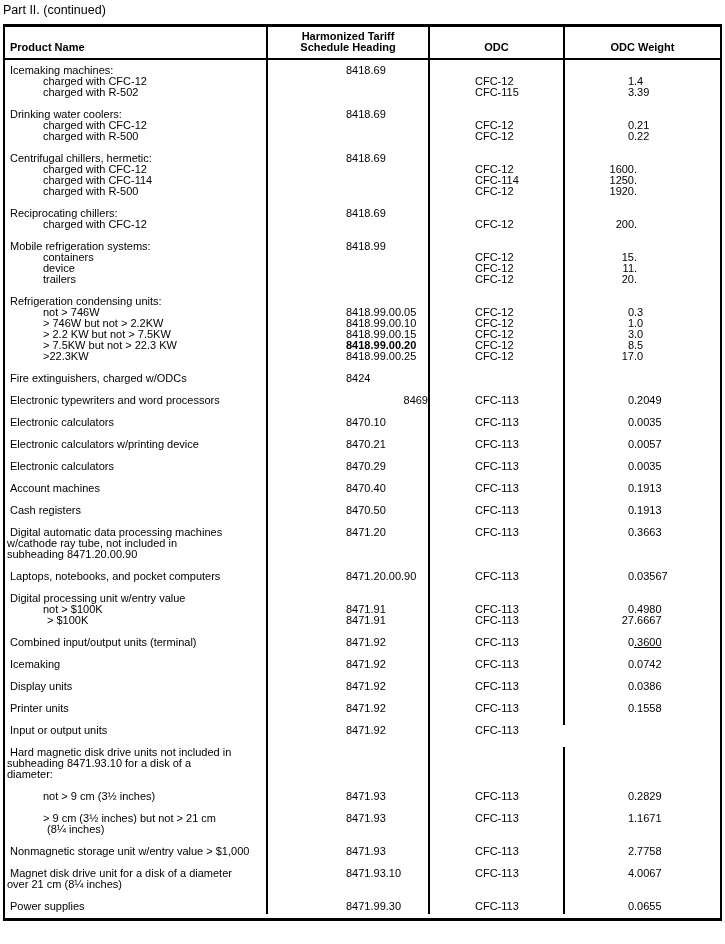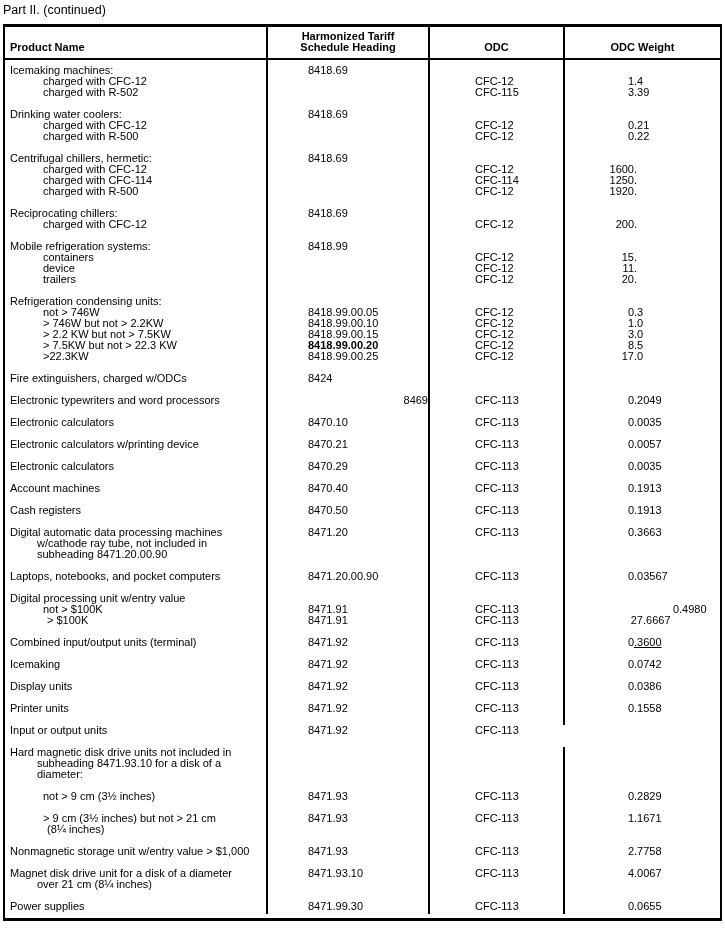--- a/index.html
+++ b/index.html
@@ -26,25 +26,25 @@
   .c3 { width:135px; border-left:2px solid #000; }
   .c4 { flex:1;      border-left:2px solid #000; }
   
   #tbody { min-height:858px; }
   .grp { display:flex; }
   .grp > div { padding-bottom:11px; }
   .grp.first > div { padding-top:5px; }
   .grp.last  > div { padding-bottom:2px; }
   .line { height:11px; white-space:nowrap; }
   .i0   { padding-left:5px;  }
-  .hang { padding-left:32px; }
+  .hang { padding-left:2px; }
   .i1   { padding-left:38px; }
   .i2   { padding-left:42px; }
   .vrow { overflow:hidden; }
-  .c2 > .vrow { padding-left:40px; }
+  .c2 > .vrow { padding-left:68px;margin-left:10px; }
   .c3 > .vrow { padding-left:45px; }
   .wint { display:inline-block; width:69px; text-align:right; }
 </style>
 </head>
 <body>
 
 <div class="title">Part II. (continued)</div>
 
 <div id="tbl">
   <div class="hdr">
@@ -560,24 +560,24 @@
           <div class="vrow" style="height: 11px;"></div>
           <div class="vrow" style="height: 11px;">
             <div class="line">CFC-113</div>
           </div>
           <div class="vrow" style="height: 11px;">
             <div class="line">CFC-113</div>
           </div>
         </div>
         <div class="c4 col">
           <div class="vrow" style="height: 11px;"></div>
-          <div class="vrow" style="height: 11px; padding-left: 45px;">
+          <div class="vrow" style="height: 11px;">
             <div class="line"><span class="wint">0</span><span class="wfrac">.4980</span></div>
           </div>
-          <div class="vrow" style="height: 11px; padding-left: 9px;">
+          <div class="vrow" style="height: 11px;">
             <div class="line"><span class="wint">27</span><span class="wfrac">.6667</span></div>
           </div>
         </div>
       </div>
       <div class="grp">
         <div class="c1 col">
           <div class="prow">
             <div class="line i0">Combined input/output units (terminal)</div>
           </div>
         </div>

